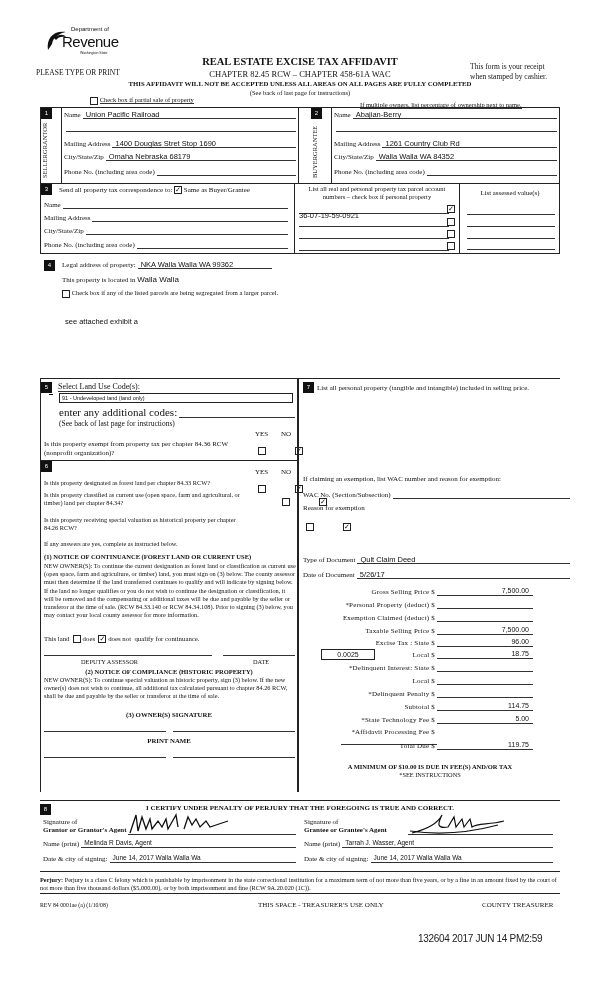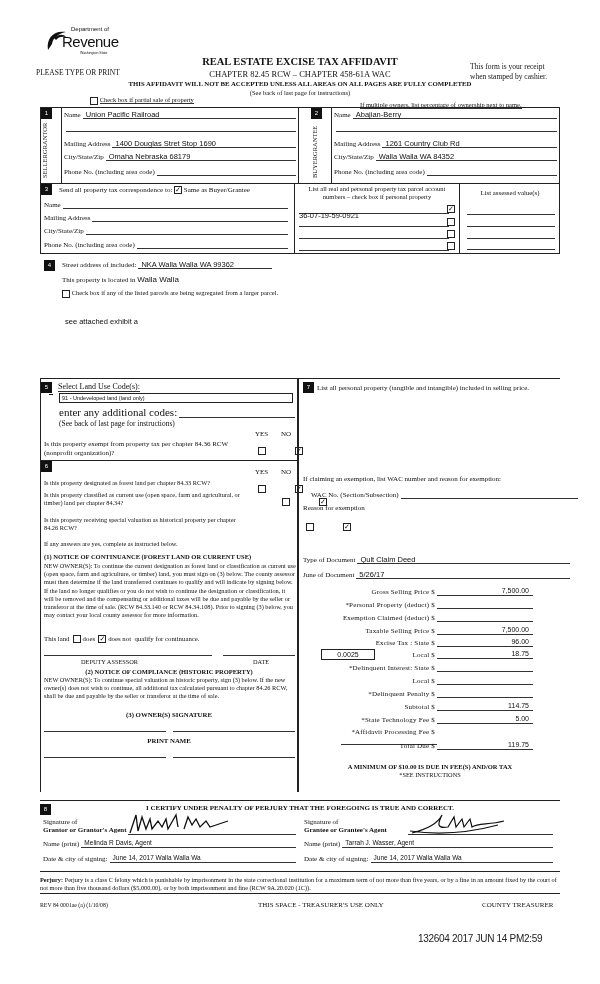--- a/index.html
+++ b/index.html
@@ -146,21 +146,21 @@
   </div>
   <div class="abs" style="left:172px;top:30px;width:88px;border-bottom:1px solid #333;"></div>
   <div class="abs" style="left:172px;top:42px;width:88px;border-bottom:1px solid #333;"></div>
   <div class="abs" style="left:172px;top:54px;width:88px;border-bottom:1px solid #333;"></div>
   <div class="abs" style="left:172px;top:65px;width:88px;border-bottom:1px solid #333;"></div>
 </div>
 
 <div class="abs" style="left:44px;top:258px;width:516px;height:120px;">
   <div class="secnum" style="left:0;top:2px;">4</div>
   <div class="row lbl" style="left:18px;top:2px;width:210px;">
-    <span>Street address of included:</span>
+    <span>Legal address of property:</span>
     <span class="line filled">NKA Walla Walla WA 99362</span>
   </div>
   <div class="abs lbl" style="left:18px;top:17px;white-space:nowrap;">
     <span>This property is located in</span>
     <span class="sans" style="font-size:8px;">Walla Walla</span>
   </div>
   <div class="abs" style="left:18px;top:31px;font-size:6.5px;white-space:nowrap;">
     <span class="cb"></span>
     <span>Check box if any of the listed parcels are being segregated from a larger parcel.</span>
   </div>
@@ -218,31 +218,31 @@
   <div class="abs" style="left:132px;top:270px;width:122px;border-bottom:1px solid #333;"></div>
   <div class="abs bold" style="left:0;width:256px;top:276px;text-align:center;font-size:6.8px;">PRINT NAME</div>
   <div class="abs" style="left:3px;top:296px;width:122px;border-bottom:1px solid #333;"></div>
   <div class="abs" style="left:132px;top:296px;width:122px;border-bottom:1px solid #333;"></div>
 </div>
 
 <div class="abs" style="left:298px;top:378px;width:262px;height:414px;border-top:1px solid #222;border-left:1px solid #222;">
   <div class="secnum" style="left:4px;top:3px;">7</div>
   <div class="abs" style="left:18px;top:4px;width:232px;font-size:7px;line-height:10px;">List all personal property (tangible and intangible) included in selling price.</div>
   <div class="abs" style="left:4px;top:96px;font-size:7px;white-space:nowrap;">If claiming an exemption, list WAC number and reason for exemption:</div>
-  <div class="row" style="left:12px;top:111px;width:267px;font-size:7px;">
+  <div class="row" style="left:4px;top:111px;width:267px;font-size:7px;">
     <span>WAC No. (Section/Subsection)</span>
       <span class="line"></span>
   </div>
   <div class="abs" style="left:4px;top:125px;font-size:7px;">Reason for exemption</div>
   <div class="row" style="left:4px;top:176px;width:267px;font-size:7px;">
     <span>Type of Document</span>
       <span class="line filled">Quit Claim Deed</span>
   </div>
   <div class="row" style="left:4px;top:191px;width:267px;font-size:7px;">
-    <span>June of Document</span>
+    <span>Date of Document</span>
       <span class="line filled">5/26/17</span>
   </div>
 
   <div class="money" style="left:10px;top:208px;">
       <span class="lab">Gross Selling Price $</span>
       <span class="line">7,500.00</span>
     </div>
   <div class="money" style="left:10px;top:221px;">
       <span class="lab">*Personal Property (deduct) $</span>
       <span class="line"></span>

